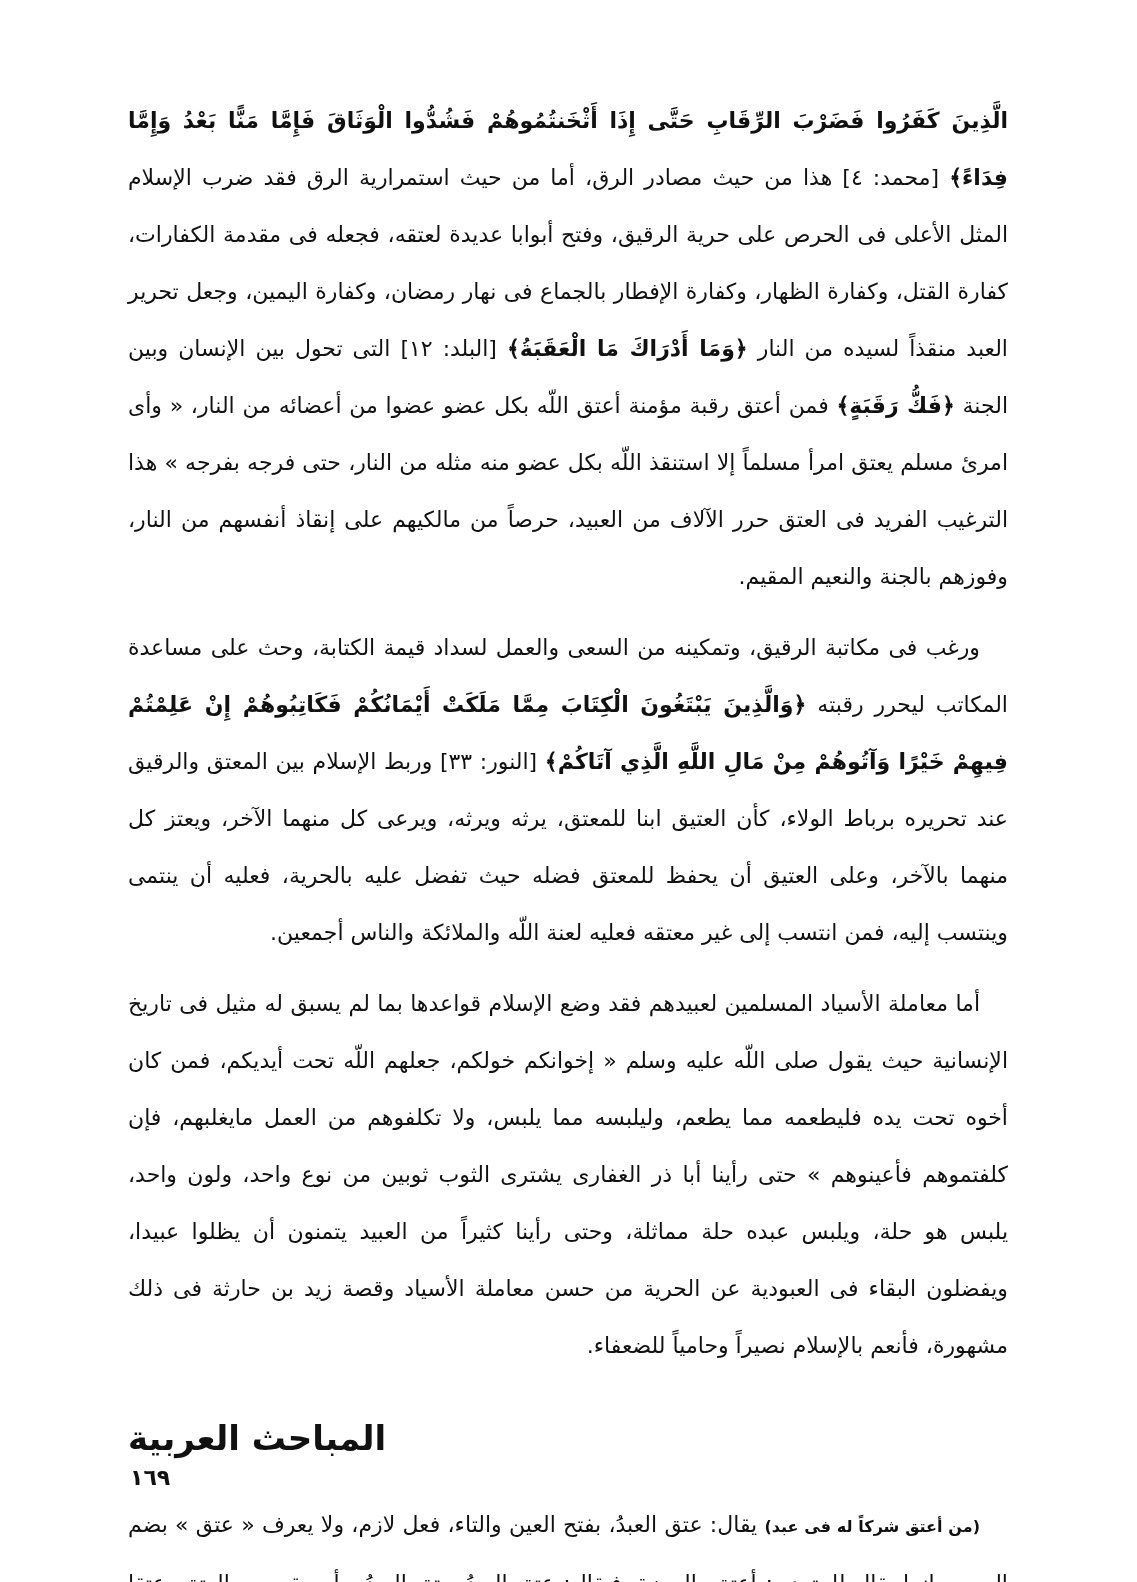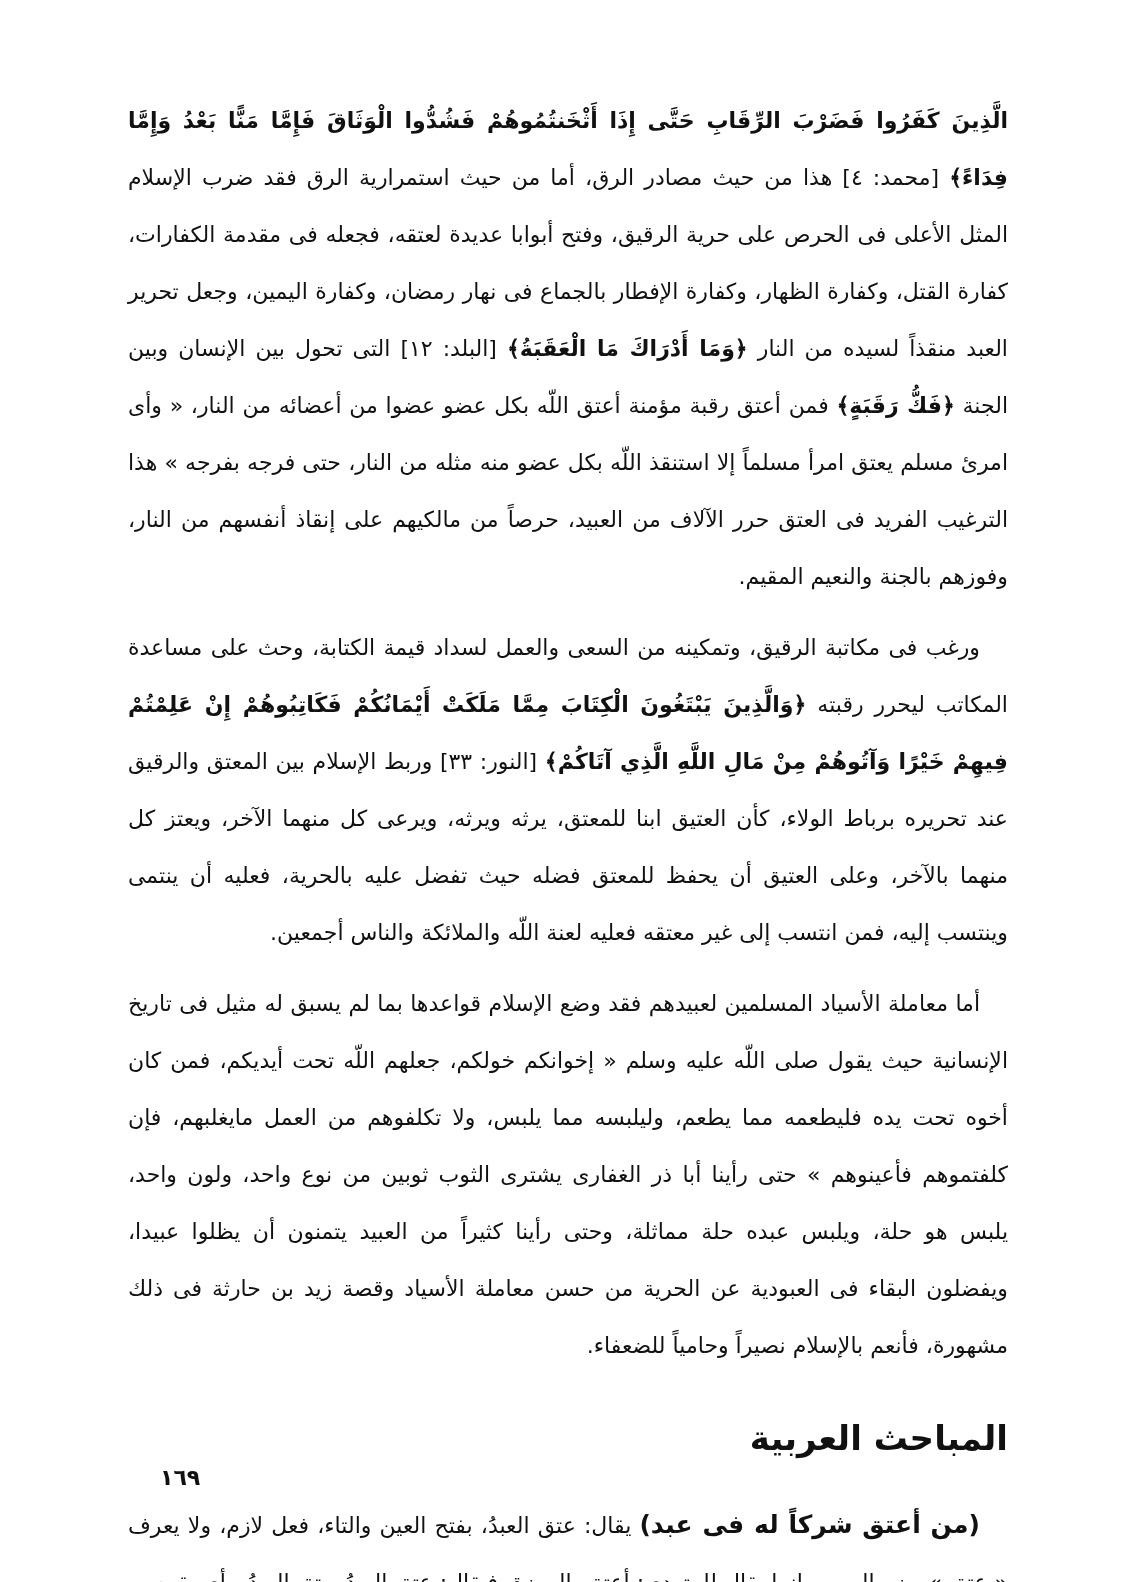--- a/index.html
+++ b/index.html
@@ -27,39 +27,38 @@
     line-height: 57px;
     text-align: justify;
     text-align-last: right;
     margin: 0 0 14px 0;
   }
   .para.indent { text-indent: 28px; }
   .quran {
     font-weight: bold;
   }
   .heading {
-    text-align: right;
+    text-align: left;
     font-size: 34px;
     font-weight: bold;
     margin: 42px 0 36px 0;
     line-height: 44px;
   }
   .lead {
     font-weight: bold;
-    font-size: 25px;
+    font-size: 16px;
   }
   .page-number {
     position: absolute;
     left: 130px;
     top: 1465px;
     font-size: 22px;
     font-weight: bold;
     direction: rtl;
     font-family: "DejaVu Sans", sans-serif;
-    margin-left: 30px;
   }
 </style>
 </head>
 <body>
 
 <div class="page">
 
   <p class="para">
     <span class="quran">الَّذِينَ كَفَرُوا فَضَرْبَ الرِّقَابِ حَتَّى إِذَا أَثْخَنتُمُوهُمْ فَشُدُّوا الْوَثَاقَ فَإِمَّا مَنًّا بَعْدُ وَإِمَّا فِدَاءً﴾</span><span> [محمد: ٤] هذا من حيث مصادر الرق، أما من حيث استمرارية الرق فقد ضرب الإسلام المثل الأعلى فى الحرص على حرية الرقيق، وفتح أبوابا عديدة لعتقه، فجعله فى مقدمة الكفارات، كفارة القتل، وكفارة الظهار، وكفارة الإفطار بالجماع فى نهار رمضان، وكفارة اليمين، وجعل تحرير العبد منقذاً لسيده من النار </span><span class="quran">﴿وَمَا أَدْرَاكَ مَا الْعَقَبَةُ﴾</span><span> [البلد: ١٢] التى تحول بين الإنسان وبين الجنة </span><span class="quran">﴿فَكُّ رَقَبَةٍ﴾</span><span> فمن أعتق رقبة مؤمنة أعتق اللّه بكل عضو عضوا من أعضائه من النار، « وأى امرئ مسلم يعتق امرأ مسلماً إلا استنقذ اللّه بكل عضو منه مثله من النار، حتى فرجه بفرجه » هذا الترغيب الفريد فى العتق حرر الآلاف من العبيد، حرصاً من مالكيهم على إنقاذ أنفسهم من النار، وفوزهم بالجنة والنعيم المقيم.</span>
   </p>

